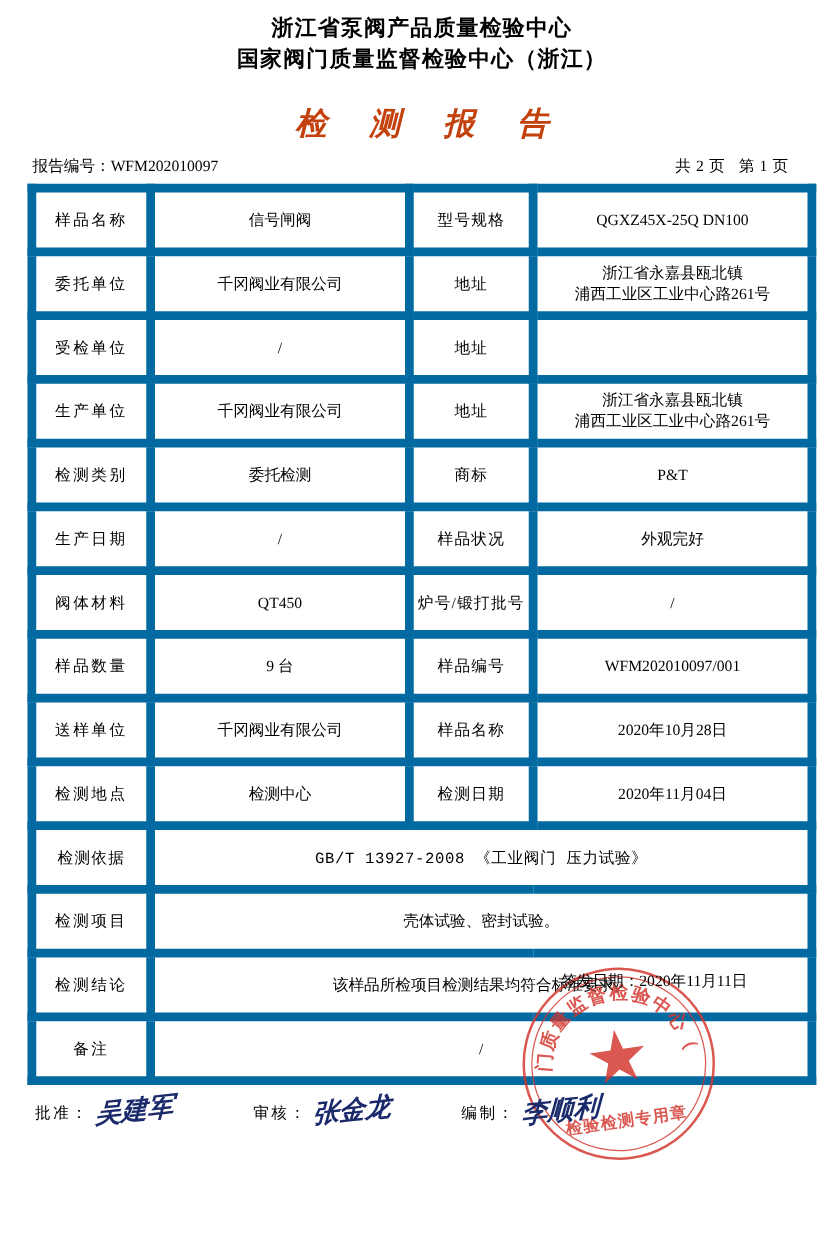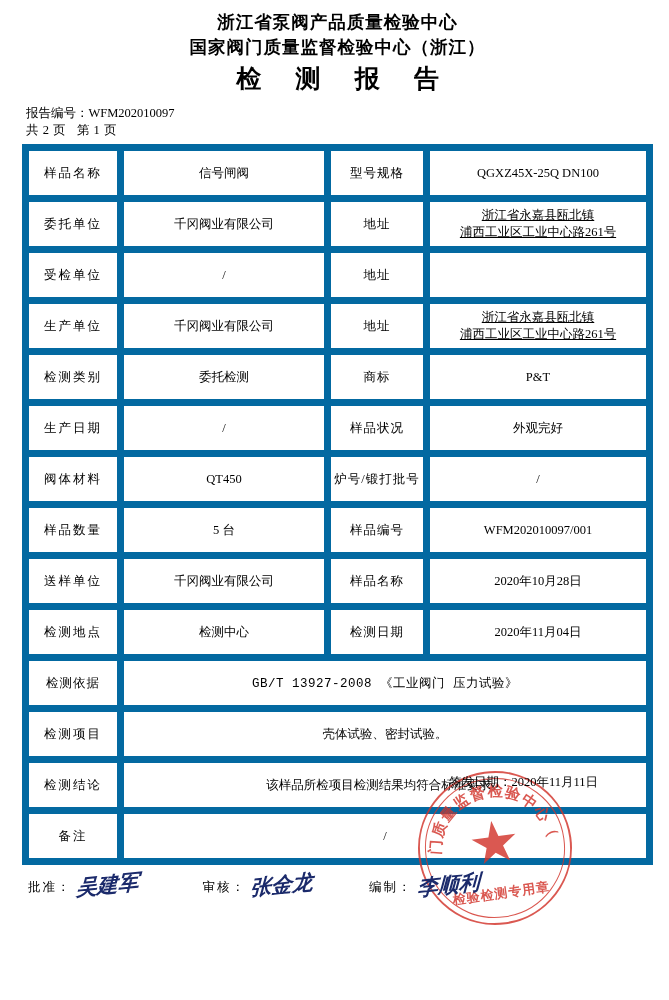--- a/index.html
+++ b/index.html
@@ -28,32 +28,32 @@
     font-size: 17.5px;
     letter-spacing: 1px;
     line-height: 25px;
     color: #000;
   }
   .doc-title {
     text-align: center;
     font-weight: bold;
     font-size: 25px;
     letter-spacing: 14px;
-    margin-top: 2px;
+    margin-top: 22px;
     margin-bottom: 10px;
-    color: #000000;
+    color: #c2410c;
     padding-left: 14px;
+    font-style: italic;
   }
   .meta-row {
     display: flex;
     justify-content: space-between;
     font-size: 12.5px;
     padding: 0 4px 5px 4px;
     color: #000;
-    flex-direction: column;
   }
   .meta-left { white-space: pre; }
   .meta-right { white-space: pre; letter-spacing: 0.5px; padding-right: 18px;}
   table.main {
     width: 100%;
     border-collapse: collapse;
     table-layout: fixed;
   }
   table.main td {
     border: 7px solid #0369a1;
@@ -72,21 +72,20 @@
     width: 200px;
   }
   td.label2 {
     width: 92px;
     letter-spacing: 1px;
   }
   td.val2 {
   }
   .multiline {
     line-height: 17px;
-    text-decoration: underline;
   }
   td.tall {
     height: 56px;
   }
   td.basis {
     height: 58px;
     letter-spacing: 1px;
   }
   td.items {
     height: 58px;
@@ -269,21 +268,21 @@
         <td class="val2">外观完好</td>
       </tr>
       <tr>
         <td class="label">阀体材料</td>
         <td class="val">QT450</td>
         <td class="label2">炉号/锻打批号</td>
         <td class="val2">/</td>
       </tr>
       <tr>
         <td class="label">样品数量</td>
-        <td class="val">5 台</td>
+        <td class="val">9 台</td>
         <td class="label2">样品编号</td>
         <td class="val2">WFM202010097/001</td>
       </tr>
       <tr>
         <td class="label">送样单位</td>
         <td class="val">千冈阀业有限公司</td>
         <td class="label2">样品名称</td>
         <td class="val2">2020年10月28日</td>
       </tr>
       <tr>

